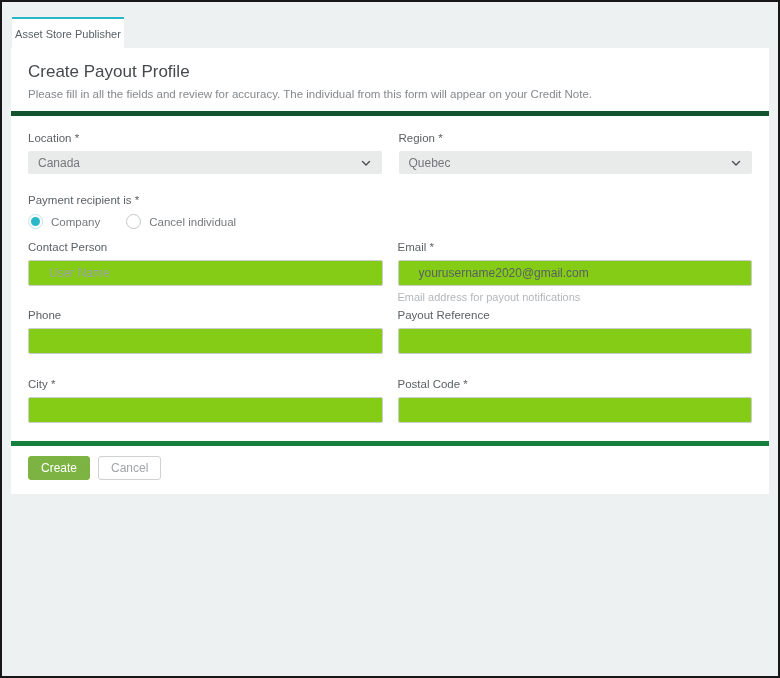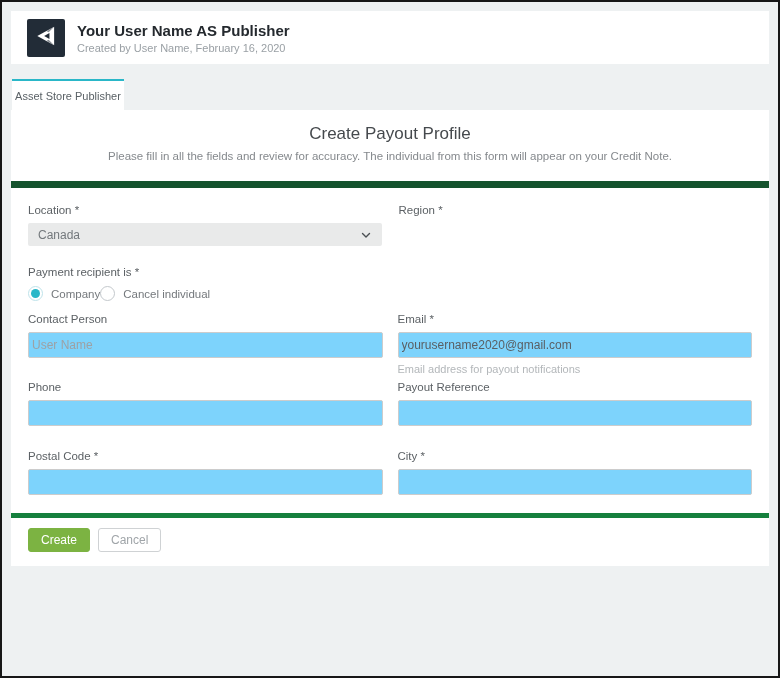--- a/index.html
+++ b/index.html
@@ -50,23 +50,22 @@
     font-size: 11px; color: #5a6166;
     cursor: default;
   }
   
   .panel {
     margin: 0 9px;
     background: #ffffff;
     padding-bottom: 0;
   }
   .title-section {
-    padding: 14px 17px 19px 17px;
-    border-bottom: 7px solid #14532d;
-    text-align: center;
+    padding: 14px 17px 11px 17px;
+    border-bottom: 5px solid #14532d;
   }
   .page-title { font-size: 17px; font-weight: normal; color: #45494d; }
   .page-desc  { font-size: 11.5px; color: #85898d; margin-top: 6px; }
 
   .form { padding: 16px 17px 0 17px; }
   .row { display: flex; gap: 15px; }
   .field { flex: 1; min-width: 0; }
   .field-label {
     font-size: 11.5px; color: #5c6165; margin-bottom: 7px; display: block;
   }
@@ -82,41 +81,41 @@
     cursor: pointer;
   }
   .select .sel-value { flex: 1; }
   .chev { width: 12px; height: 12px; flex: 0 0 auto; }
 
   input.text {
     width: 100%;
     height: 26px;
     border: 1px solid #cccccc;
     border-radius: 2px;
-    padding: 0 3px;
+    padding: 0 20px;
     font-family: "Liberation Sans", sans-serif;
     font-size: 12px;
     color: #5a5f63;
-    background: #7dd3fc;
+    background: #84cc16;
     outline: none;
   }
   input.text::placeholder { color: #9da1a5; opacity: 1; }
 
   .input-focused {
     height: 28px;
     border: 2px solid #2ab7c8;
     border-radius: 3px;
     background: #fff;
     display: flex; align-items: center;
     padding: 0 7px;
     cursor: text;
   }
   .caret { width: 1px; height: 14px; background: #3a3a3a; }
 
-  .radio-group { display: flex; align-items: center; margin-top: 8px; }
+  .radio-group { display: flex; align-items: center; gap: 26px; margin-top: 8px; }
   .radio-opt { display: flex; align-items: center; gap: 8px; cursor: pointer; }
   .radio {
     width: 15px; height: 15px; border-radius: 50%;
     border: 1px solid #c3c8cc; background: #fff;
     display: flex; align-items: center; justify-content: center;
     flex: 0 0 auto;
   }
   .radio.selected { border-color: #bfe3ea; }
   .radio.selected::after {
     content: ""; width: 9px; height: 9px; border-radius: 50%;
@@ -150,36 +149,20 @@
   }
   .btn-cancel {
     background: #ffffff; color: #a0a5a9; border: 1px solid #cfd2d4;
   }
 </style>
 </head>
 <body>
 
 <div class="frame">
 
-  <div class="header-card">
-    <div class="logo-box" style="background:#222c37">
-      <span>
-        <svg width="26" height="26" viewBox="0 0 24 24">
-          <polygon points="19.5,3.5 19.5,20.5 4,12" fill="#ffffff"></polygon>
-          <polygon points="15.2,9.3 15.2,14.7 10.3,12" fill="#222c37"></polygon>
-          <polygon points="19.5,3.5 12.6,7.6 14.4,8.6" fill="#222c37" opacity="0.55"></polygon>
-          <polygon points="19.5,20.5 12.6,16.4 14.4,15.4" fill="#222c37" opacity="0.55"></polygon>
-        </svg>
-      </span>
-    </div>
-    <div class="header-text">
-      <div class="header-title">Your User Name AS Publisher</div>
-      <div class="header-sub">Created by User Name, February 16, 2020</div>
-    </div>
-  </div>
 
   <div class="tab-row">
     <div class="tab">
       <span>Asset Store Publisher</span>
     </div>
   </div>
 
   <div class="panel">
 
     <div class="title-section">
@@ -196,20 +179,28 @@
             <span class="sel-value">Canada</span>
             <span class="chev">
               <svg width="12" height="12" viewBox="0 0 12 12">
                   <polyline points="2.5,4.5 6,8 9.5,4.5" fill="none" stroke="#4a4f53" stroke-width="1.4" stroke-linecap="round" stroke-linejoin="round"></polyline>
                 </svg>
             </span>
           </div>
         </div>
         <div class="field">
           <span class="field-label">Region *</span>
+          <div class="select">
+            <span class="sel-value">Quebec</span>
+            <span class="chev">
+              <svg width="12" height="12" viewBox="0 0 12 12">
+                  <polyline points="2.5,4.5 6,8 9.5,4.5" fill="none" stroke="#4a4f53" stroke-width="1.4" stroke-linecap="round" stroke-linejoin="round"></polyline>
+                </svg>
+            </span>
+          </div>
         </div>
       </div>
 
       <div class="m12">
         <span class="field-label" style="margin-bottom:0">Payment recipient is *</span>
         <div class="radio-group">
           <div class="radio-opt">
             <span class="radio selected"></span>
             <span class="radio-label">Company</span>
           </div>
@@ -240,25 +231,25 @@
         </div>
         <div class="field">
           <span class="field-label">Payout Reference</span>
           <input class="text" type="text" style="">
         </div>
       </div>
 
 
       <div class="row m18">
         <div class="field">
+          <span class="field-label">City *</span>
+          <input class="text" type="text" style="">
+        </div>
+        <div class="field">
           <span class="field-label">Postal Code *</span>
-          <input class="text" type="text" style="">
-        </div>
-        <div class="field">
-          <span class="field-label">City *</span>
           <input class="text" type="text" style="">
         </div>
       </div>
 
     </div>
 
     <div class="footer">
       <button class="btn btn-create">Create</button>
       <button class="btn btn-cancel">Cancel</button>
     </div>

